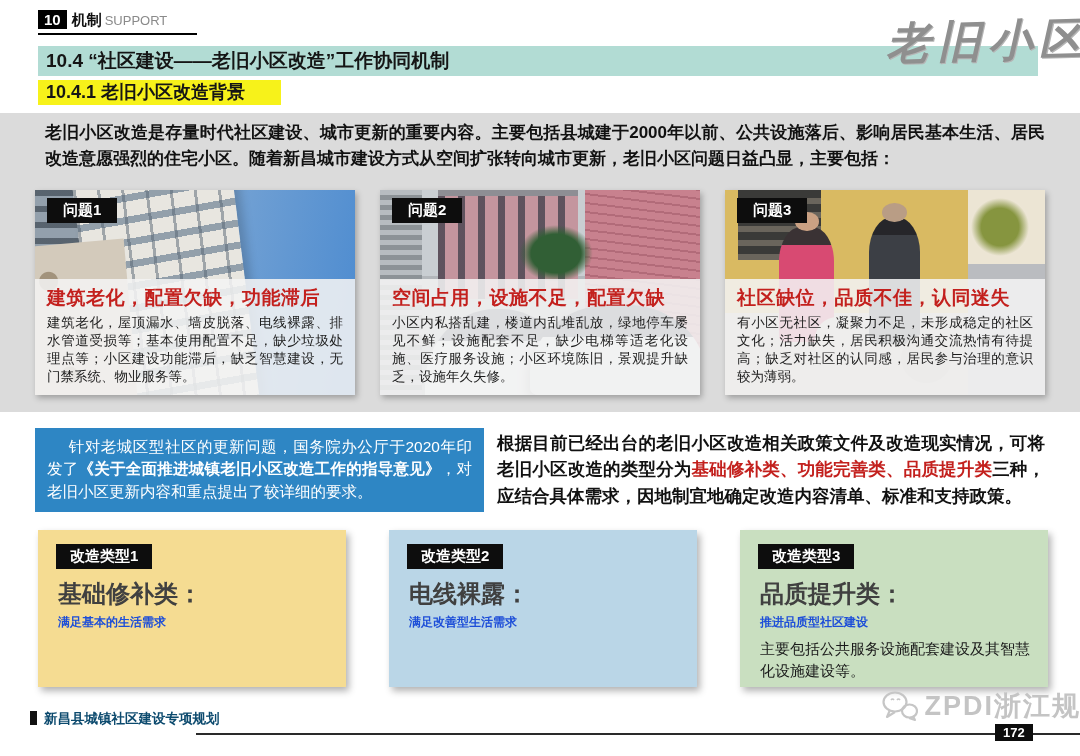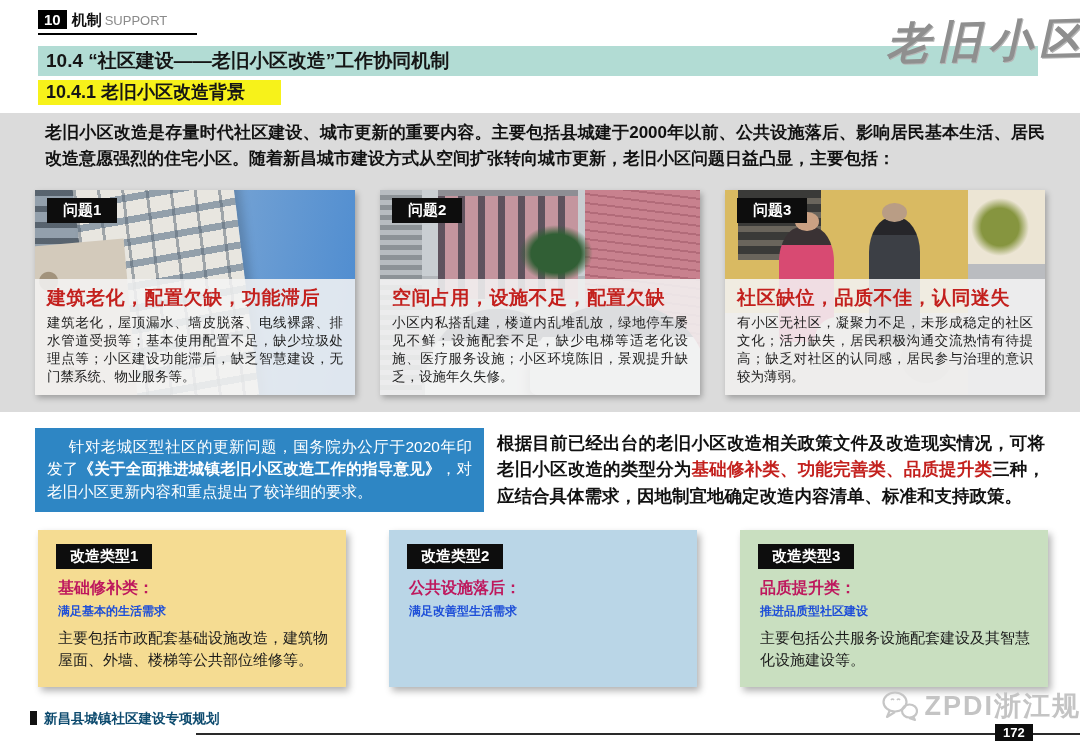--- a/index.html
+++ b/index.html
@@ -91,21 +91,21 @@
   .classif .red{color:#c3201d;}
 
   
   .types{position:absolute;left:38px;top:530px;width:1010px;height:194px;display:flex;justify-content:space-between;}
   .tcard{position:relative;width:30.5%;height:157px;box-shadow:3px 4px 7px rgba(0,0,0,.3);}
   .t1{background:#f5dc92;}
   .t2{background:#bad6e7;}
   .t3{background:#c9dfc0;}
   .tlabel{display:inline-block;background:#0d0d0d;color:#fff;font-weight:bold;font-size:15px;
     padding:3px 14px;margin:14px 0 0 18px;}
-  .ttitle{color:#be185d;font-weight:bold;font-size:16px;margin:9px 0 0 20px;}
+  .ttitle{color:#404040;font-weight:bold;font-size:24px;margin:9px 0 0 20px;}
   .tsub{color:#1d4ed8;font-weight:bold;font-size:12px;margin:4px 0 0 20px;}
   .tbody{color:#1a1a1a;font-size:15px;line-height:1.45;margin:7px 18px 0 20px;text-align:justify;}
 
   
   .wm{position:absolute;right:6px;top:688px;display:flex;align-items:center;gap:6px;color:#c4c4c4;
     font-weight:bold;font-size:27px;letter-spacing:2px;}
   .footer-line{position:absolute;left:196px;right:8px;top:733px;border-top:2px solid #2a2a2a;}
   .footer-title{position:absolute;left:30px;top:710px;font-weight:bold;font-size:13.5px;color:#0c4a6e;}
   .fbar{display:inline-block;width:7px;height:14px;background:#111;margin-right:7px;vertical-align:-2px;}
   .page-num{position:absolute;left:995px;top:724px;background:#0d0d0d;color:#fff;font-weight:bold;
@@ -181,26 +181,25 @@
   <div class="policy"><span>针对老城区型社区的更新问题，国务院办公厅于2020年印发了</span><span class="bold">《关于全面推进城镇老旧小区改造工作的指导意见》</span><span>，对老旧小区更新内容和重点提出了较详细的要求。</span></div>
 
   <div class="classif"><span>根据目前已经出台的老旧小区改造相关政策文件及改造现实情况，可将老旧小区改造的类型分为</span><span class="red">基础修补类、功能完善类、品质提升类</span><span>三种，应结合具体需求，因地制宜地确定改造内容清单、标准和支持政策。</span></div>
 
   <div class="types">
 
     <div class="tcard t1">
       <div class="tlabel">改造类型1</div>
       <div class="ttitle">基础修补类：</div>
       <div class="tsub">满足基本的生活需求</div>
-      <div class="tbody">主要包括市政配套基础设施改造，建筑物屋面、外墙、楼梯等公共部位维修等。</div>
     </div>
 
     <div class="tcard t2">
       <div class="tlabel">改造类型2</div>
-      <div class="ttitle">公共设施落后：</div>
+      <div class="ttitle">电线裸露：</div>
       <div class="tsub">满足改善型生活需求</div>
     </div>
 
     <div class="tcard t3">
       <div class="tlabel">改造类型3</div>
       <div class="ttitle">品质提升类：</div>
       <div class="tsub">推进品质型社区建设</div>
       <div class="tbody">主要包括公共服务设施配套建设及其智慧化设施建设等。</div>
     </div>
 

